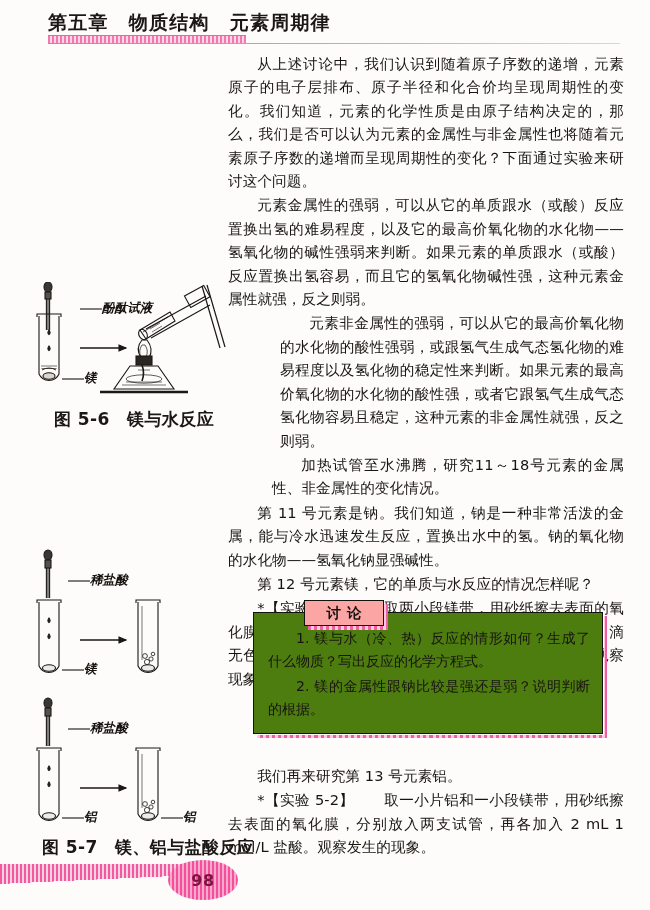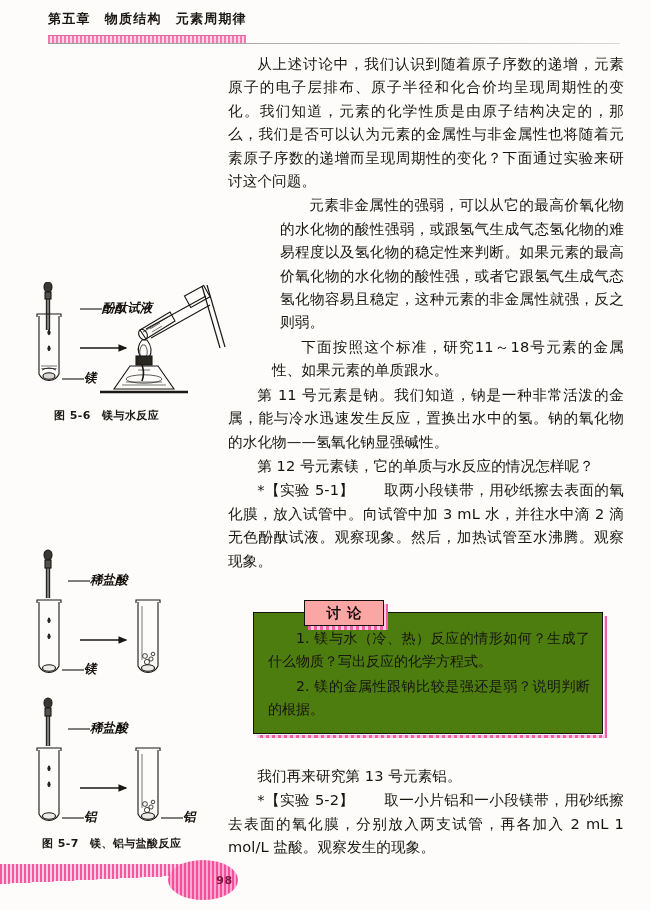--- a/index.html
+++ b/index.html
@@ -19,21 +19,21 @@
 
   
   #chapter-header {
     position: absolute;
     left: 0; top: 0;
     width: 650px; height: 46px;
   }
   #chapter-title {
     position: absolute;
     left: 48px; top: 10px;
-    font-size: 13px;
+    font-size: 19px;
     font-weight: bold;
     letter-spacing: 1.2px;
     color: #1a1714;
     white-space: pre;
   }
   #header-rule-pink {
     position: absolute;
     left: 48px; top: 35px;
     width: 198px; height: 7px;
     background:
@@ -165,31 +165,30 @@
     border-radius: 50%;
     background:
       repeating-linear-gradient(90deg,
         #f2509b 0px, #f2509b 2px,
         #ffa9cf 2px, #ffa9cf 4px);
     display: flex;
     align-items: center;
     justify-content: center;
   }
   #page-number {
-    font-size: 11px;
+    font-size: 16px;
     font-weight: bold;
     color: #7a1640;
     letter-spacing: 0.6px;
-    padding-left: 43px;
   }
 
   
   .figure-caption {
     position: absolute;
-    font-size: 11px;
+    font-size: 17px;
     letter-spacing: 0.4px;
     color: #1a1714;
     white-space: pre;
     font-weight: bold;
     padding-left: 12px;
   }
   .fig-label {
     position: absolute;
     font-size: 12.6px;
     font-weight: bold;
@@ -362,22 +361,23 @@
   <div class="fig-label" style="left:143px; top:261px;">
     <svg width="22" height="8" style="vertical-align:middle;">
         <line x1="0" y1="4" x2="22" y2="4" stroke="#1a1714" stroke-width="1.1"></line>
       </svg><span>铝</span>
   </div>
   <div class="figure-caption" style="left:12px; top:288px;">图 5-7　镁、铝与盐酸反应</div>
 </div>
 
 <div id="text-column">
   <p class="para">从上述讨论中，我们认识到随着原子序数的递增，元素原子的电子层排布、原子半径和化合价均呈现周期性的变化。我们知道，元素的化学性质是由原子结构决定的，那么，我们是否可以认为元素的金属性与非金属性也将随着元素原子序数的递增而呈现周期性的变化？下面通过实验来研讨这个问题。</p>
+  <p class="para">元素金属性的强弱，可以从它的单质跟水（或酸）反应置换出氢的难易程度，以及它的最高价氧化物的水化物——氢氧化物的碱性强弱来判断。如果元素的单质跟水（或酸）反应置换出氢容易，而且它的氢氧化物碱性强，这种元素金属性就强，反之则弱。</p>
   <p class="para narrow">元素非金属性的强弱，可以从它的最高价氧化物的水化物的酸性强弱，或跟氢气生成气态氢化物的难易程度以及氢化物的稳定性来判断。如果元素的最高价氧化物的水化物的酸性强，或者它跟氢气生成气态氢化物容易且稳定，这种元素的非金属性就强，反之则弱。</p>
-  <p class="para short">下面按照这个标准，研究11～18号元素的金属性、如果元素的单质跟水。</p>
+  <p class="para short">加热试管至水沸腾，研究11～18号元素的金属性、非金属性的变化情况。</p>
   <p class="para">第 11 号元素是钠。我们知道，钠是一种非常活泼的金属，能与冷水迅速发生反应，置换出水中的氢。钠的氧化物的水化物——氢氧化钠显强碱性。</p>
   <p class="para">第 12 号元素镁，它的单质与水反应的情况怎样呢？</p>
   <p class="para">*【实验 5-1】　　取两小段镁带，用砂纸擦去表面的氧化膜，放入试管中。向试管中加 3 mL 水，并往水中滴 2 滴无色酚酞试液。观察现象。然后，加热试管至水沸腾。观察现象。</p>
 </div>
 
 <div id="discussion-shadow"></div>
 <div id="discussion-box">
   <div id="discussion-body">
     <p class="disc-item">1. 镁与水（冷、热）反应的情形如何？生成了什么物质？写出反应的化学方程式。</p>
     <p class="disc-item">2. 镁的金属性跟钠比较是强还是弱？说明判断的根据。</p>

